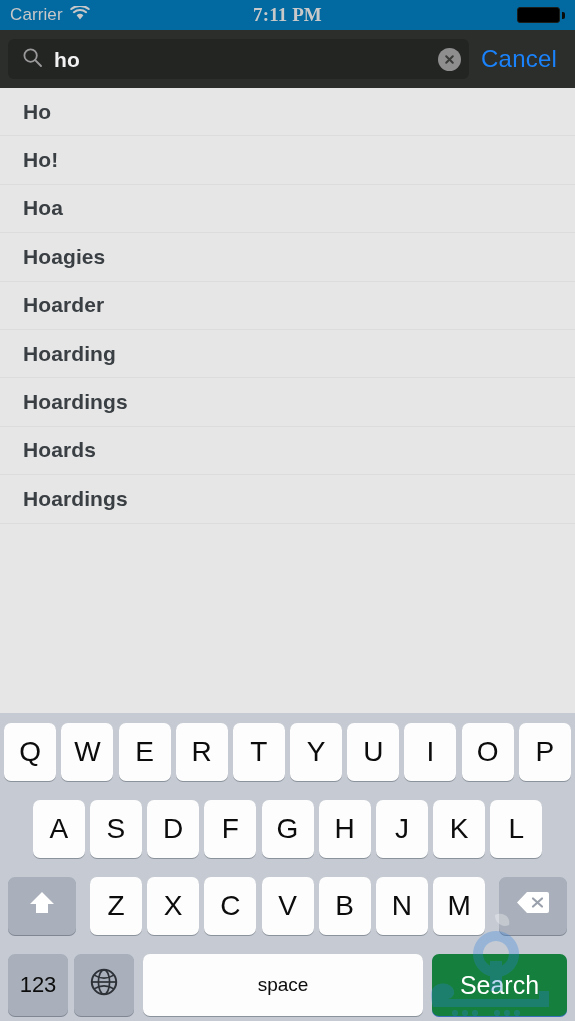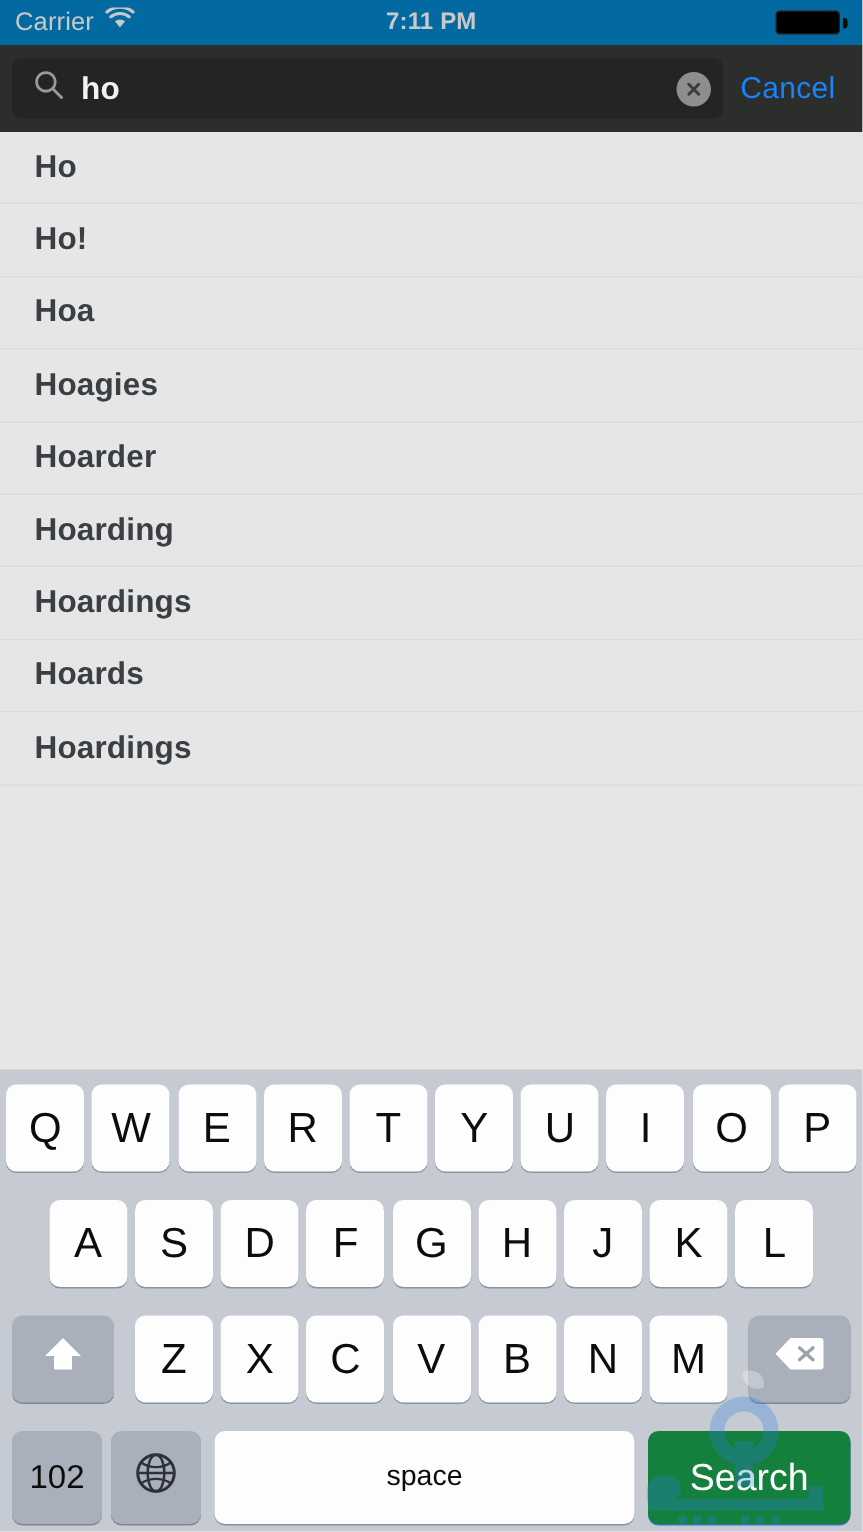--- a/index.html
+++ b/index.html
@@ -17,21 +17,21 @@
     background: #0369a1;
     display: flex; align-items: center; justify-content: space-between;
     padding: 0 10px;
   }
   #status-left { display: flex; align-items: center; gap: 7px; }
   .status-text {
     color: #c8c8c8; font-size: 17px; letter-spacing: 0.1px;
   }
   #status-time {
     position: absolute; left: 0; right: 0; text-align: center;
-    color: #c9c9c9; font-size: 16px; font-weight: 600; pointer-events: none;
+    color: #c9c9c9; font-size: 19px; font-weight: 600; pointer-events: none; font-family: Liberation Serif, serif;
   }
   #wifi-icon { display: block; }
   #status-right { display: flex; align-items: center; gap: 2px; z-index: 2; }
   #battery-body {
     width: 43px; height: 16px; border-radius: 3px;
     background: #000; border: 1px solid #1b1d1b;
   }
   #battery-tip {
     width: 3px; height: 7px; background: #0a0c0a; border-radius: 0 2px 2px 0;
   }
@@ -52,21 +52,21 @@
     flex: 1; color: #f2f2f2; font-size: 21px; font-weight: bold;
     letter-spacing: 0.2px; line-height: 1;
   }
   #clear-button {
     flex: 0 0 auto; width: 23px; height: 23px; border-radius: 50%;
     background: #8e8e8e; display: flex; align-items: center; justify-content: center;
     cursor: pointer;
   }
   #clear-button svg { display: block; }
   #cancel-button {
-    flex: 0 0 auto; color: #1a82fb; font-size: 20px;
+    flex: 0 0 auto; color: #1a82fb; font-size: 24px;
     padding: 0 10px 0 12px; cursor: pointer; letter-spacing: 0.2px;
   }
 
   
   #suggestion-list {
     position: absolute; top: 88px; left: 0; width: 575px; height: 625px;
     background: #e6e6e6; overflow: hidden;
   }
   .list-item {
     height: 48.4px; display: flex; align-items: center;
@@ -253,21 +253,21 @@
           <svg width="34" height="25" viewBox="0 0 34 25">
             <path d="M11 2 H31 a2 2 0 0 1 2 2 V21 a2 2 0 0 1 -2 2 H11 L1 12.5 Z" fill="#ffffff"></path>
             <line x1="17" y1="8.5" x2="26" y2="16.5" stroke="#9aa1ac" stroke-width="2.2" stroke-linecap="round"></line>
             <line x1="26" y1="8.5" x2="17" y2="16.5" stroke="#9aa1ac" stroke-width="2.2" stroke-linecap="round"></line>
           </svg>
         </span>
       </div>
     </div>
 
     <div class="kbd-row" id="kbd-row-4">
-      <div class="key key-fn" id="num-key">102</div>
+      <div class="key key-fn" id="num-key">123</div>
       <div class="key key-fn" id="globe-key">
         <span class="globe-glyph">
           <svg width="30" height="30" viewBox="0 0 30 30">
             <circle cx="15" cy="15" r="12.2" stroke="#2e3238" stroke-width="2" fill="none"></circle>
             <ellipse cx="15" cy="15" rx="5.6" ry="12.2" stroke="#2e3238" stroke-width="1.7" fill="none"></ellipse>
             <line x1="2.8" y1="15" x2="27.2" y2="15" stroke="#2e3238" stroke-width="1.7"></line>
             <path d="M5.2 8.2 a18 18 0 0 0 19.6 0" stroke="#2e3238" stroke-width="1.6" fill="none"></path>
             <path d="M5.2 21.8 a18 18 0 0 1 19.6 0" stroke="#2e3238" stroke-width="1.6" fill="none"></path>
           </svg>
         </span>

